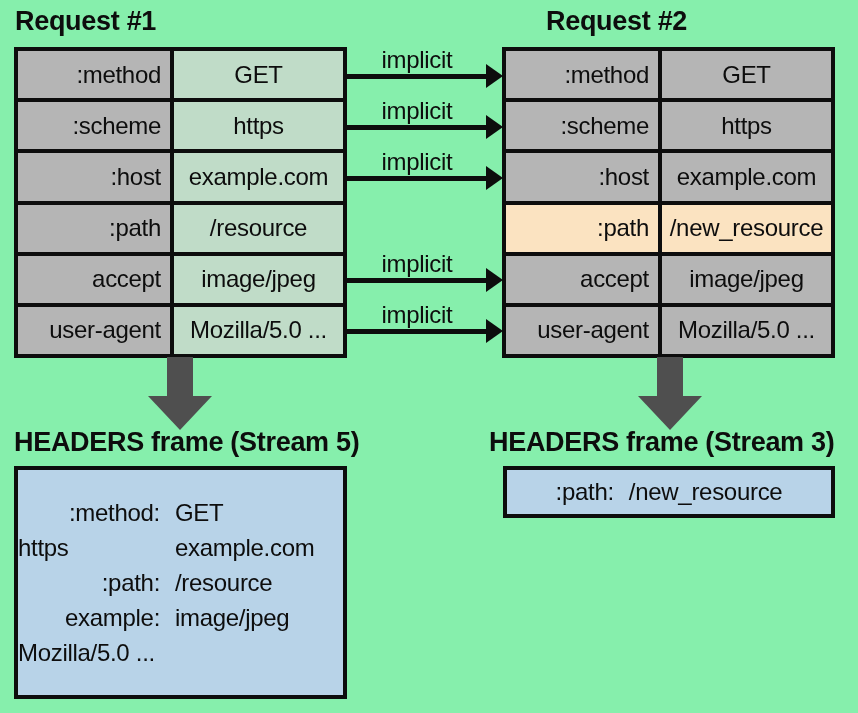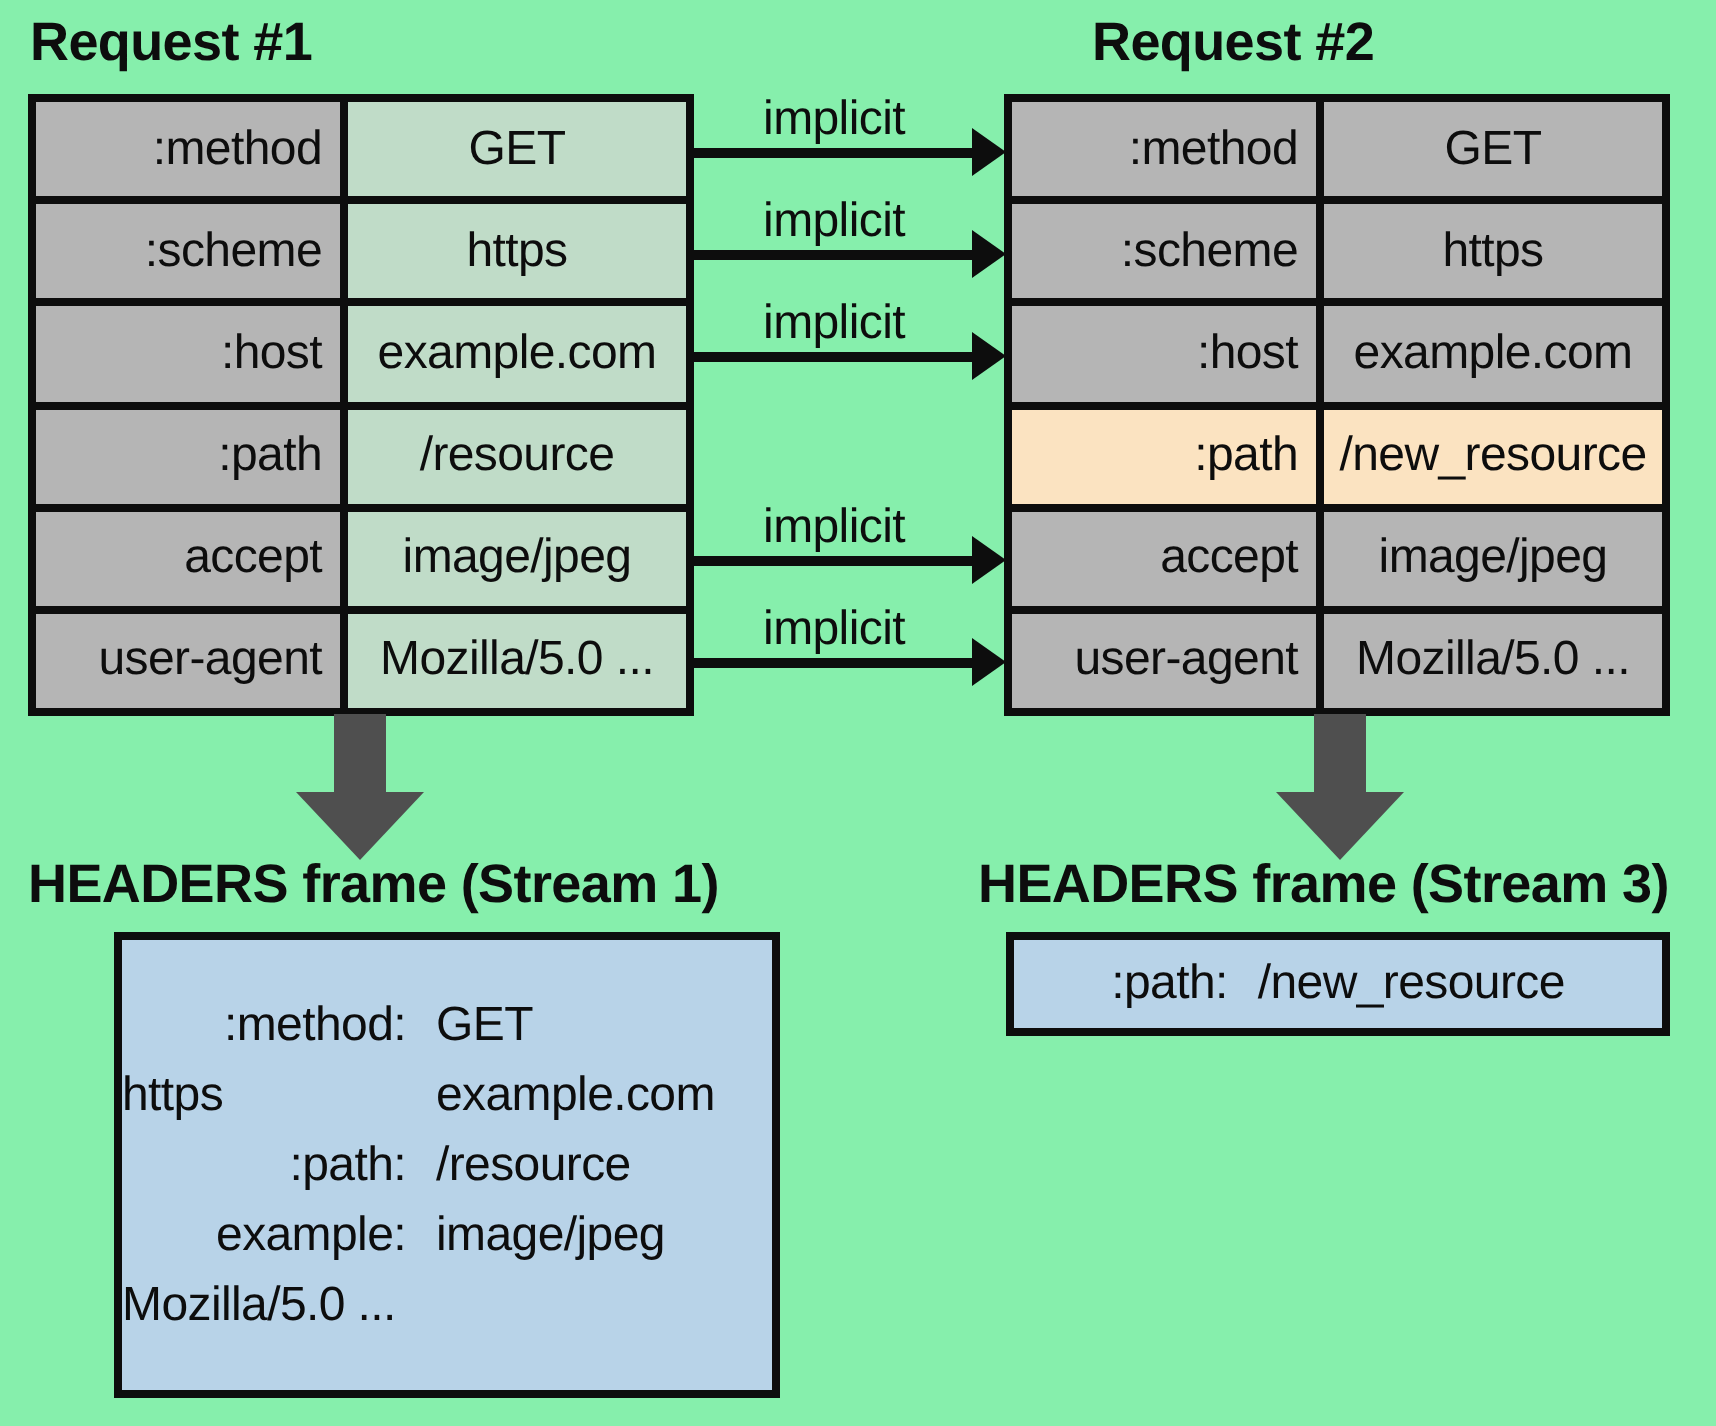--- a/index.html
+++ b/index.html
@@ -43,21 +43,21 @@
     border-right:32px solid transparent;border-top:34px solid var(--arrow-gray);}
 
   .frame-title{position:absolute;top:427px;font-size:27px;font-weight:bold;white-space:nowrap;}
   .ft-1{left:14px;}
   .ft-2{left:489px;}
 
   .frame-box{position:absolute;top:466px;box-sizing:border-box;
     background:var(--frame-blue);border:4px solid var(--line-black);font-size:24px;}
   .fb-1{left:14px;width:333px;height:233px;
     display:grid;grid-template-columns:142px 1fr;column-gap:15px;
-    align-content:center;line-height:35px;margin-left:43px;}
+    align-content:center;line-height:35px;}
   .fb-1 .fk{text-align:right;white-space:nowrap;}
   .fb-1 .fv{text-align:left;white-space:nowrap;}
   .fb-2{left:503px;width:332px;height:52px;
     display:flex;align-items:center;justify-content:center;gap:15px;white-space:nowrap;}
 </style>
 </head>
 <body>
 
 <div class="canvas">
 
@@ -122,21 +122,21 @@
 
   <div class="down-arrow da-1">
     <div class="da-shaft"></div>
     <div class="da-head"></div>
   </div>
   <div class="down-arrow da-2">
     <div class="da-shaft"></div>
     <div class="da-head"></div>
   </div>
 
-  <div class="frame-title ft-1">HEADERS frame (Stream 1)</div>
+  <div class="frame-title ft-1">HEADERS frame (Stream 5)</div>
   <div class="frame-title ft-2">HEADERS frame (Stream 3)</div>
 
   <div class="frame-box fb-1">
     <div class="fk">:method:</div>
     <div class="fv">GET</div>
     <div class="fv">https</div>
     <div class="fv">example.com</div>
     <div class="fk">:path:</div>
     <div class="fv">/resource</div>
     <div class="fk">example:</div>

